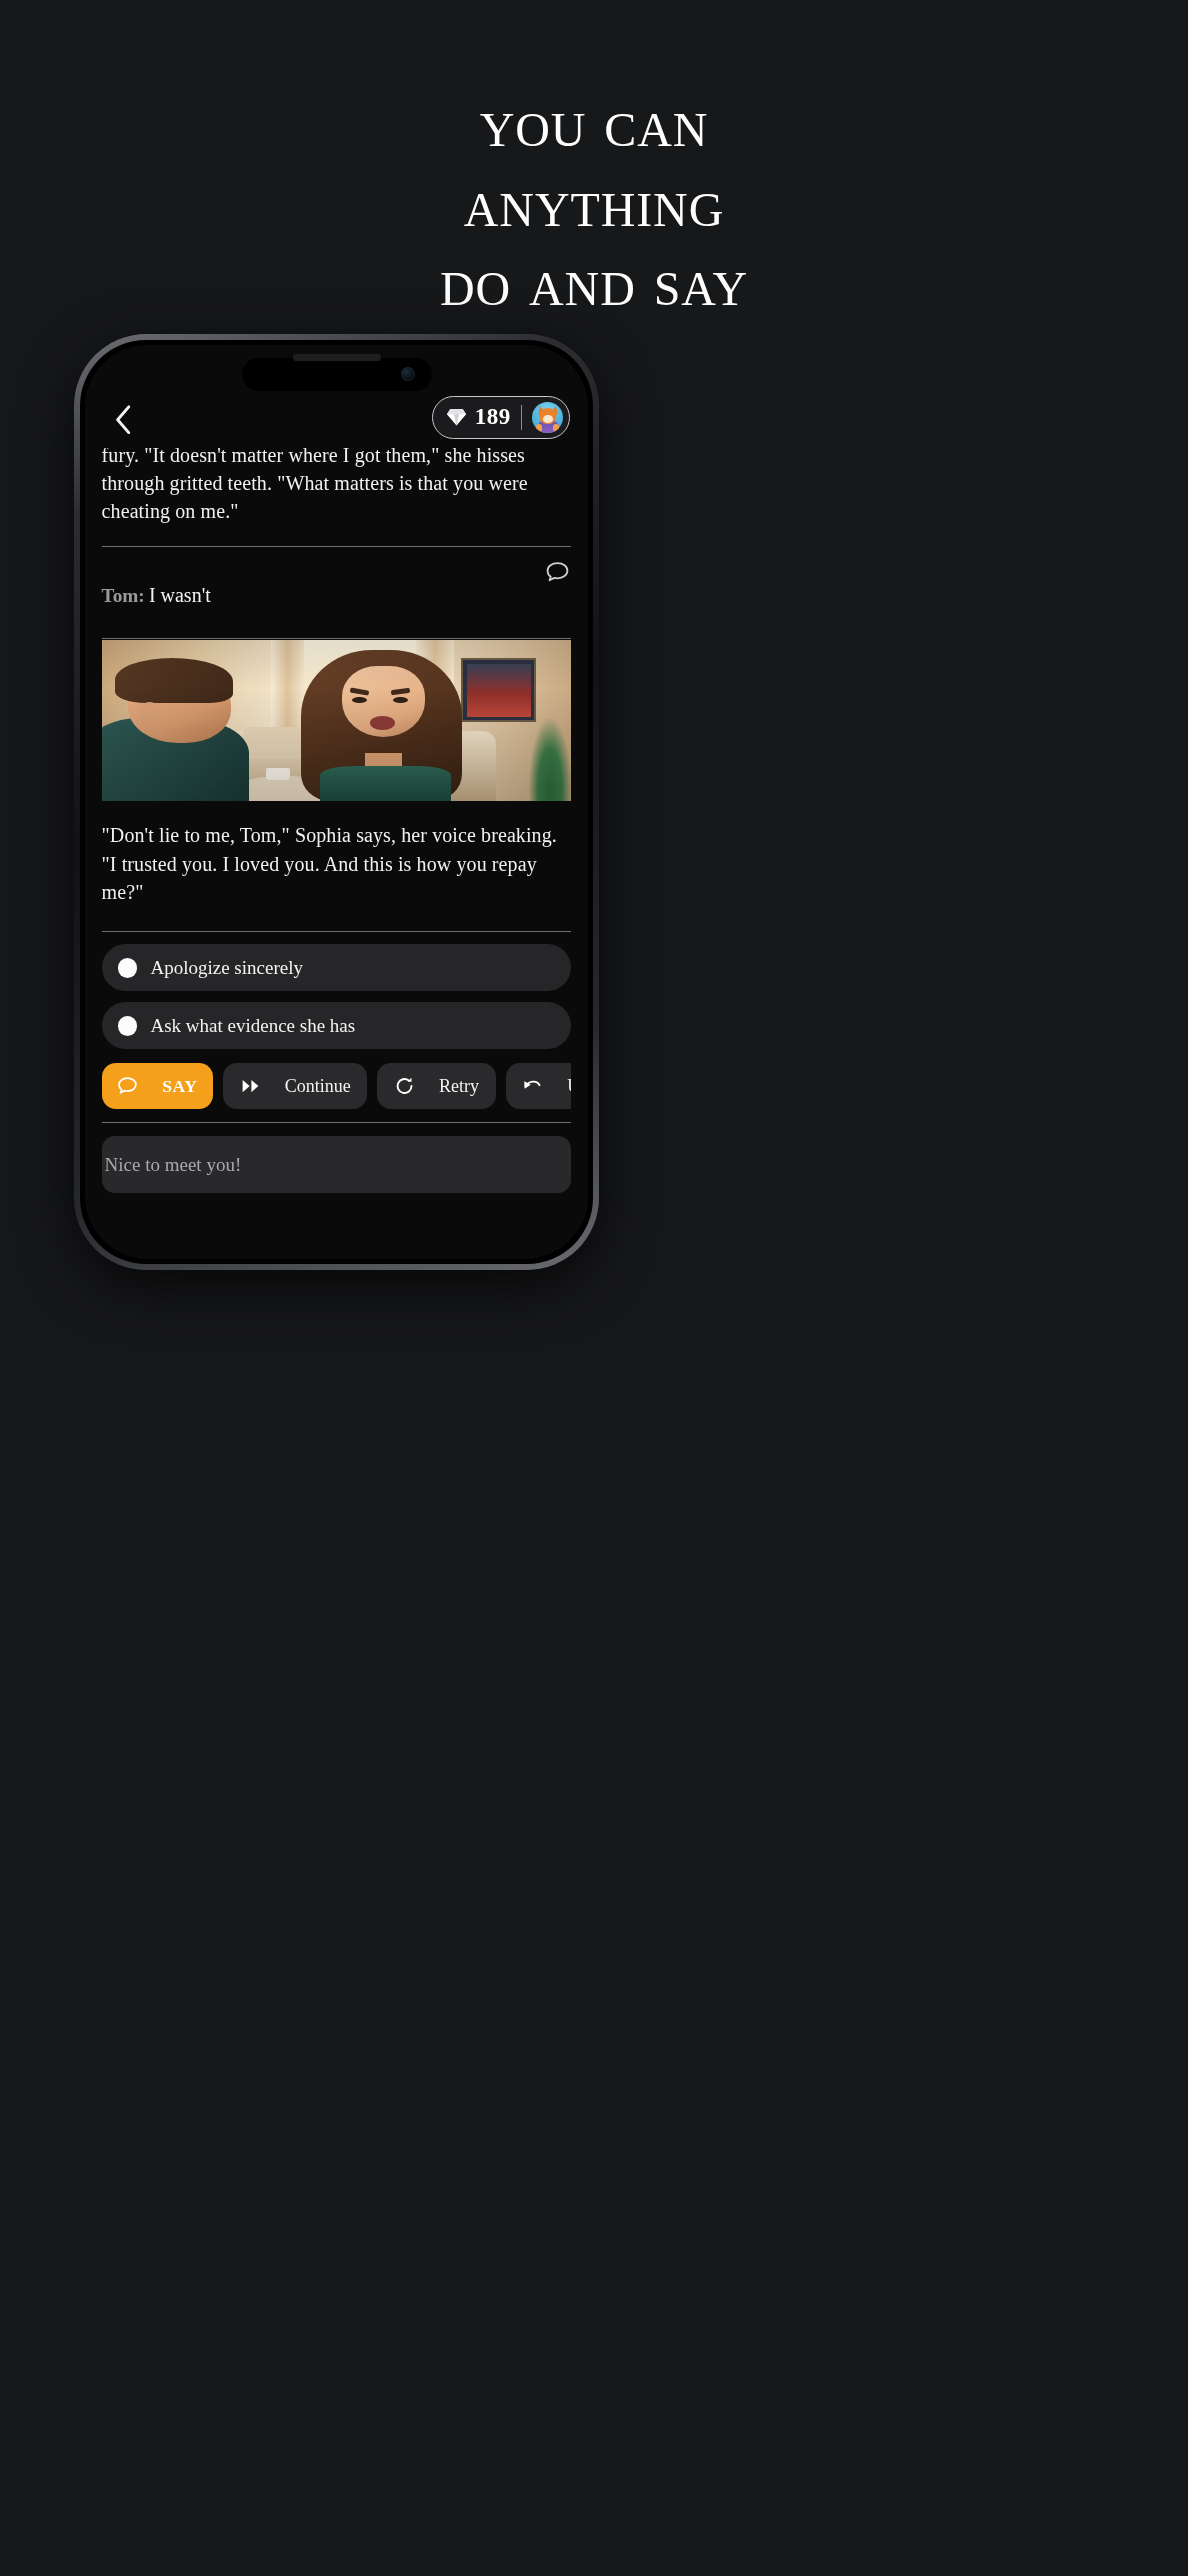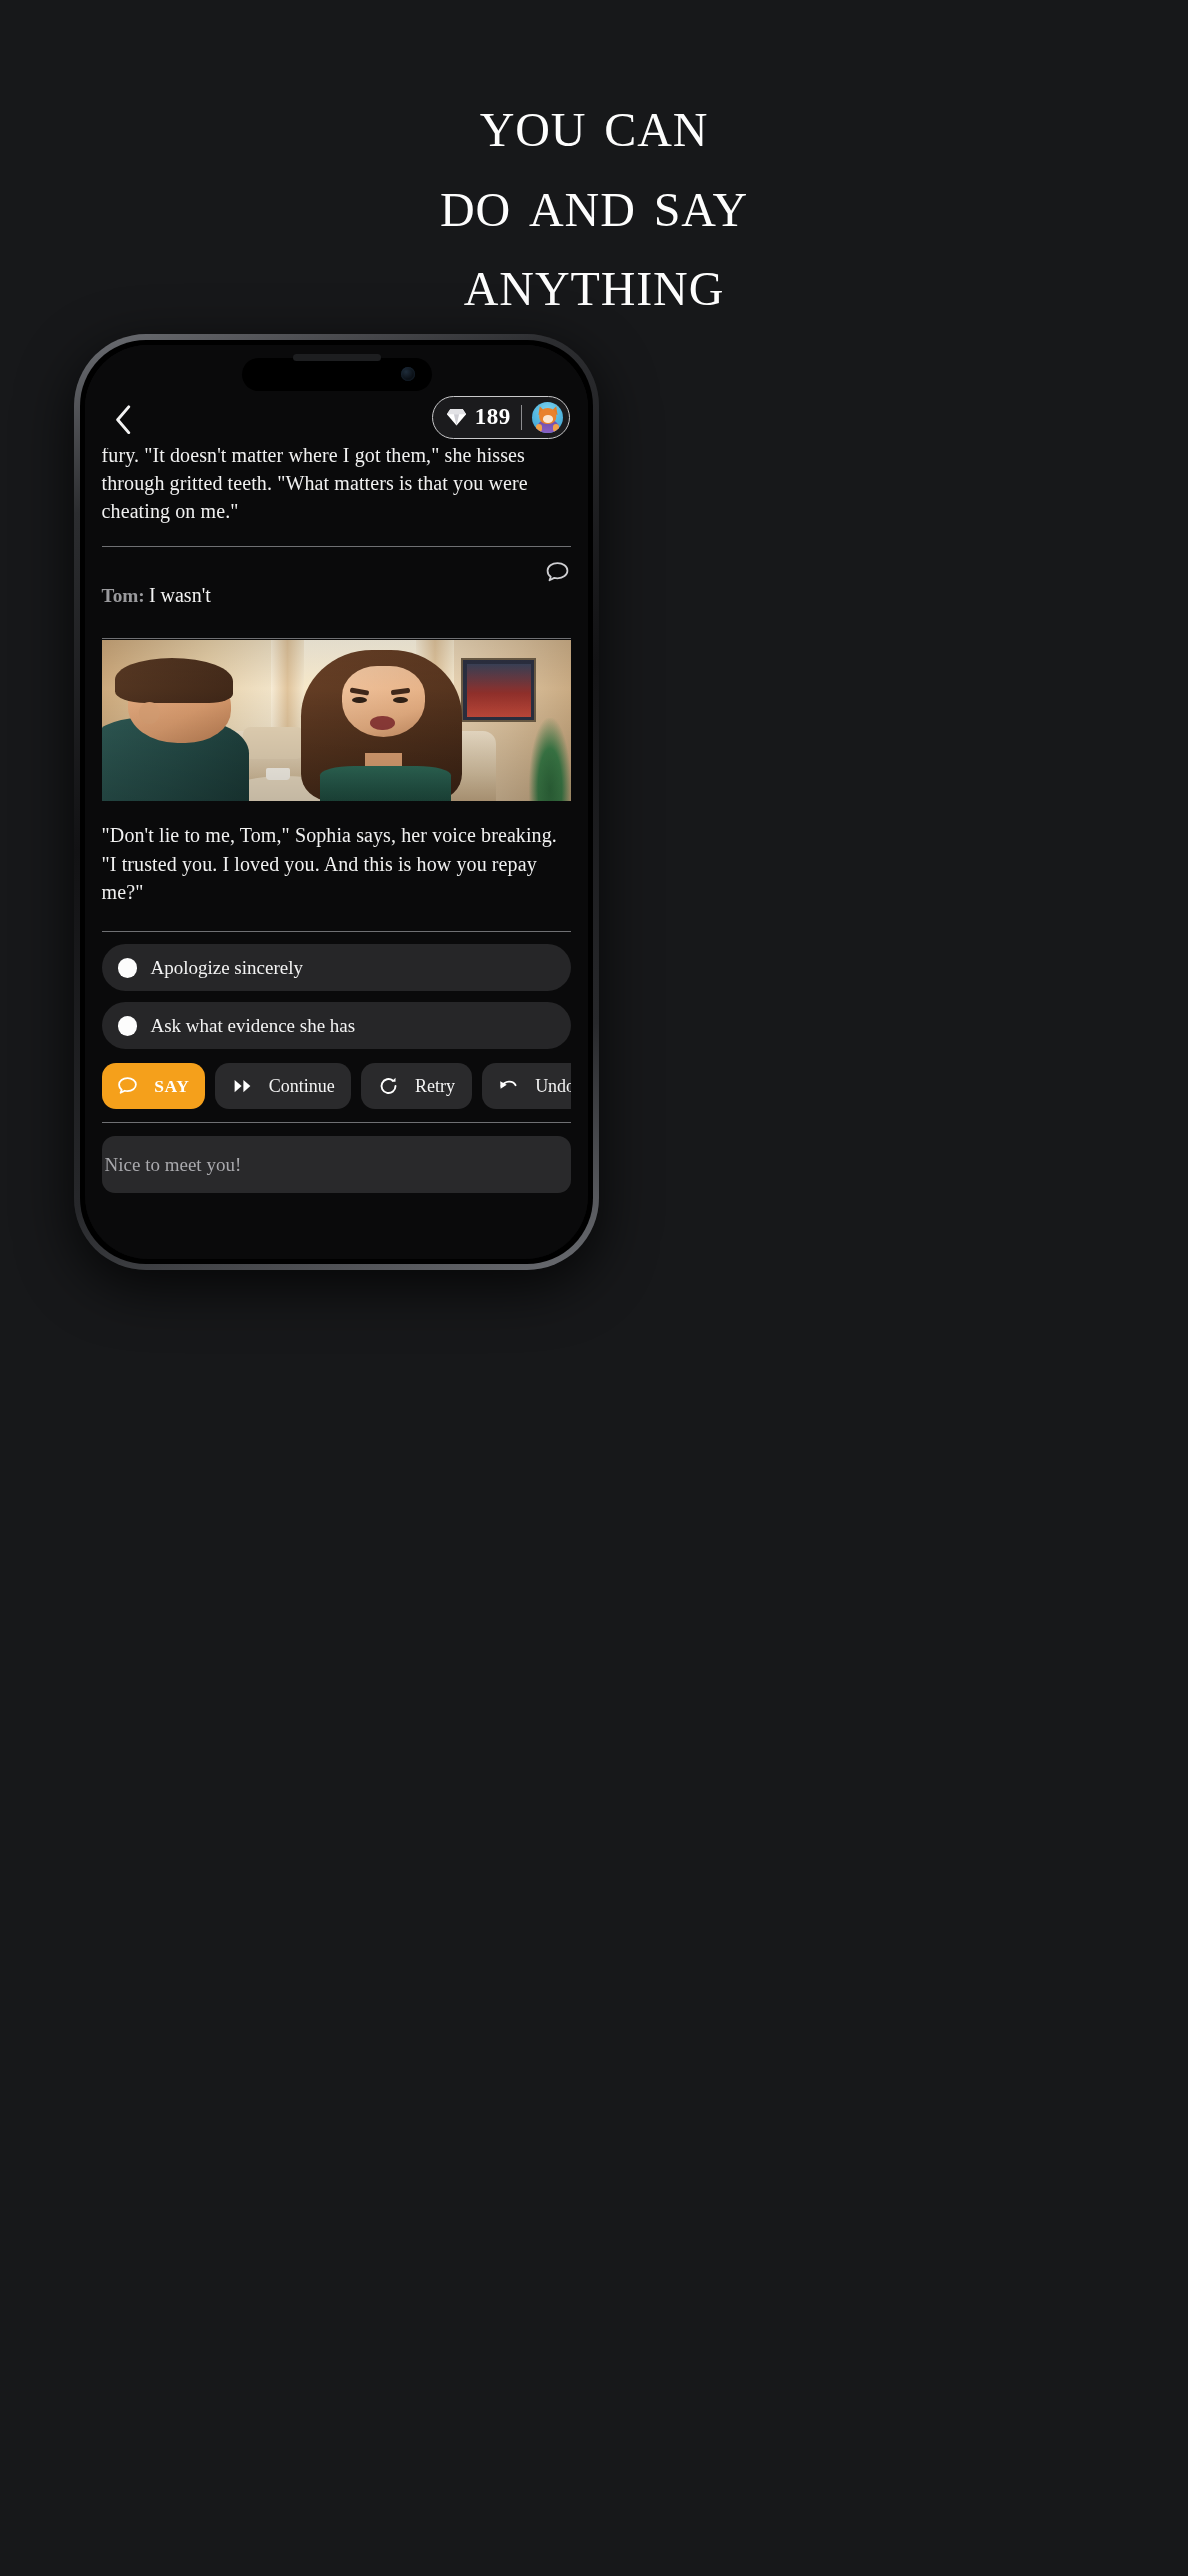--- a/index.html
+++ b/index.html
@@ -310,21 +310,21 @@
     font-family:"Liberation Serif", serif;
     color:#f3f3f3; font-size:19px;
   }
 
   
   .actions {
     display:flex; gap:10px; padding:14px 0 13px 0;
     overflow:hidden;
   }
   .act {
-    display:flex; align-items:center; gap:16px;
+    display:flex; align-items:center; gap:24px;
     height:46px; border-radius:14px;
     background:#2a2a2c; padding:0 16.6px; flex:0 0 auto;
     color:#f4f4f4;
     font-family:"Liberation Serif", serif;
     font-size:18px;
   }
   .act.primary { background:#f5a01b; color:#fff; padding:0 15.7px; }
   .act .ai { width:21px; height:20px; display:block; flex:0 0 21px; }
   .act .al { white-space:nowrap; }
   .act.primary .al { font-weight:bold; letter-spacing:0.6px; font-size:17.5px; }
@@ -342,22 +342,22 @@
     color:#a9a9ad;
     font-family:"Liberation Serif", serif;
     font-size:19px;
   }
 </style>
 </head>
 <body>
 
 <div class="headline">
   <span class="hl-line">You can</span>
+  <span class="hl-line">Anything</span>
   <span class="hl-line">Do and Say</span>
-  <span class="hl-line">Anything</span>
 </div>
 
 <div class="phone">
   <div class="phone-inner">
     <div class="screen">
 
       <div class="earpiece"></div>
       <div class="island">
         <div class="cam"></div>
       </div>

